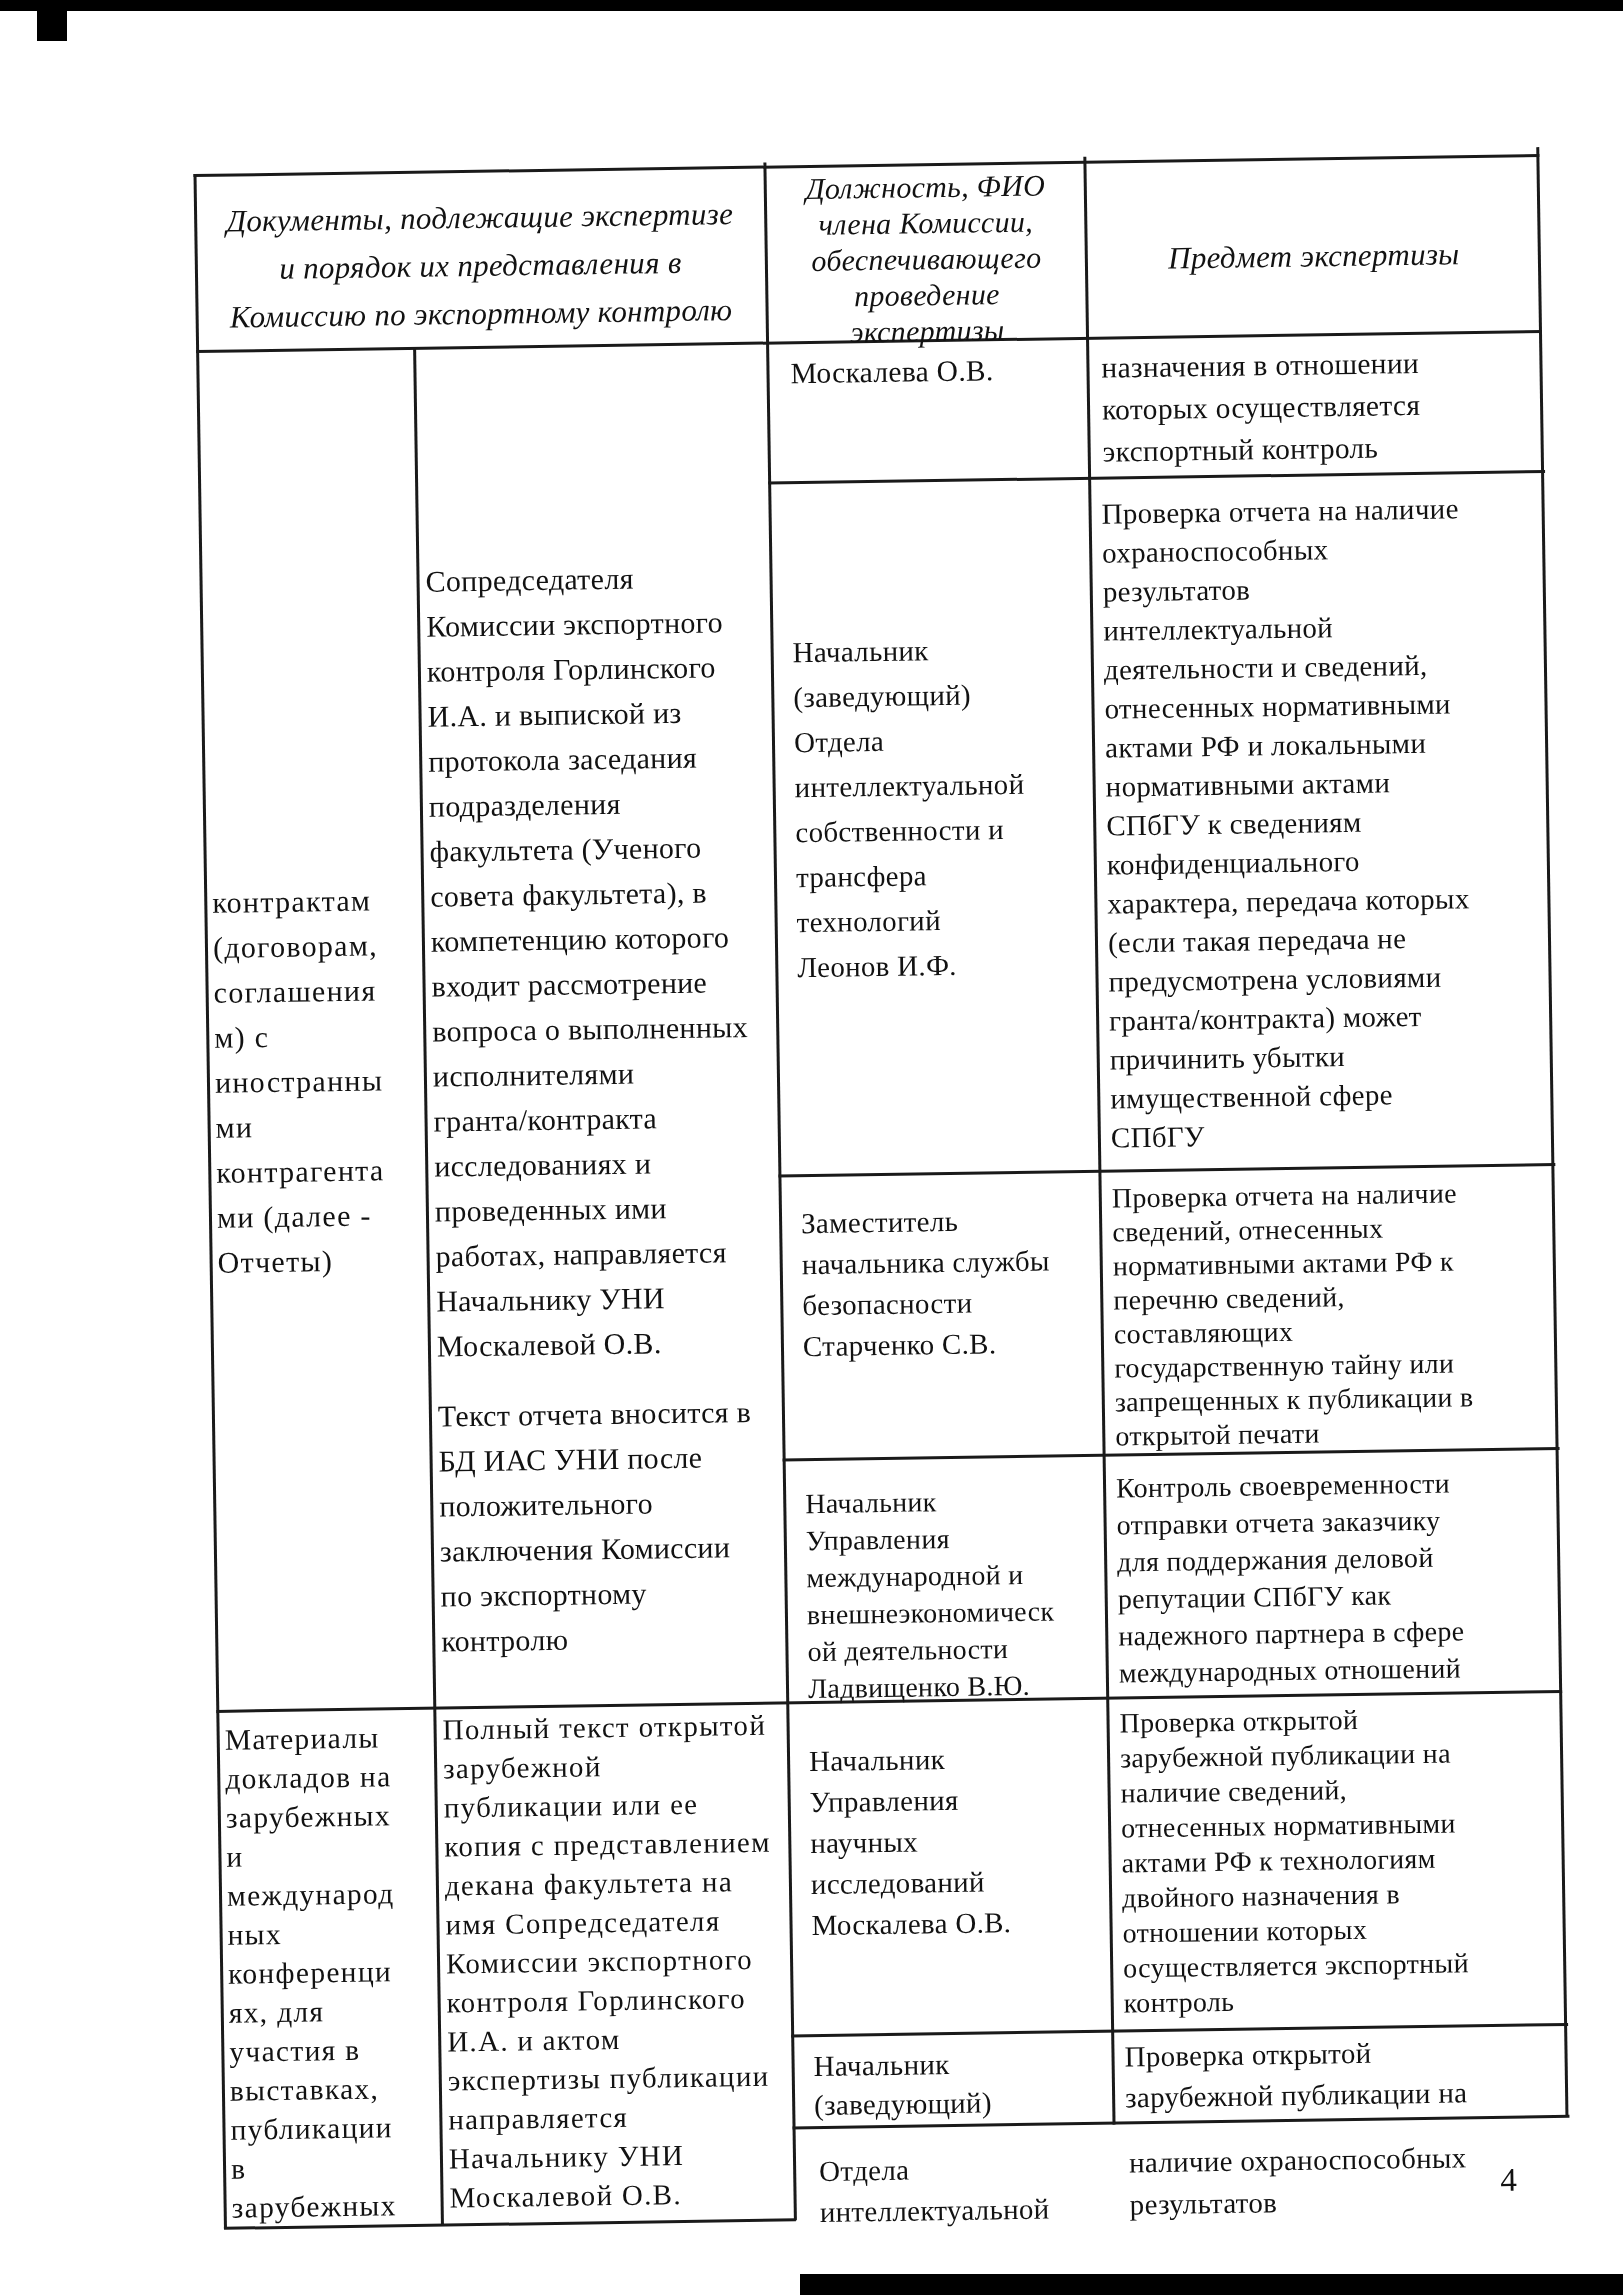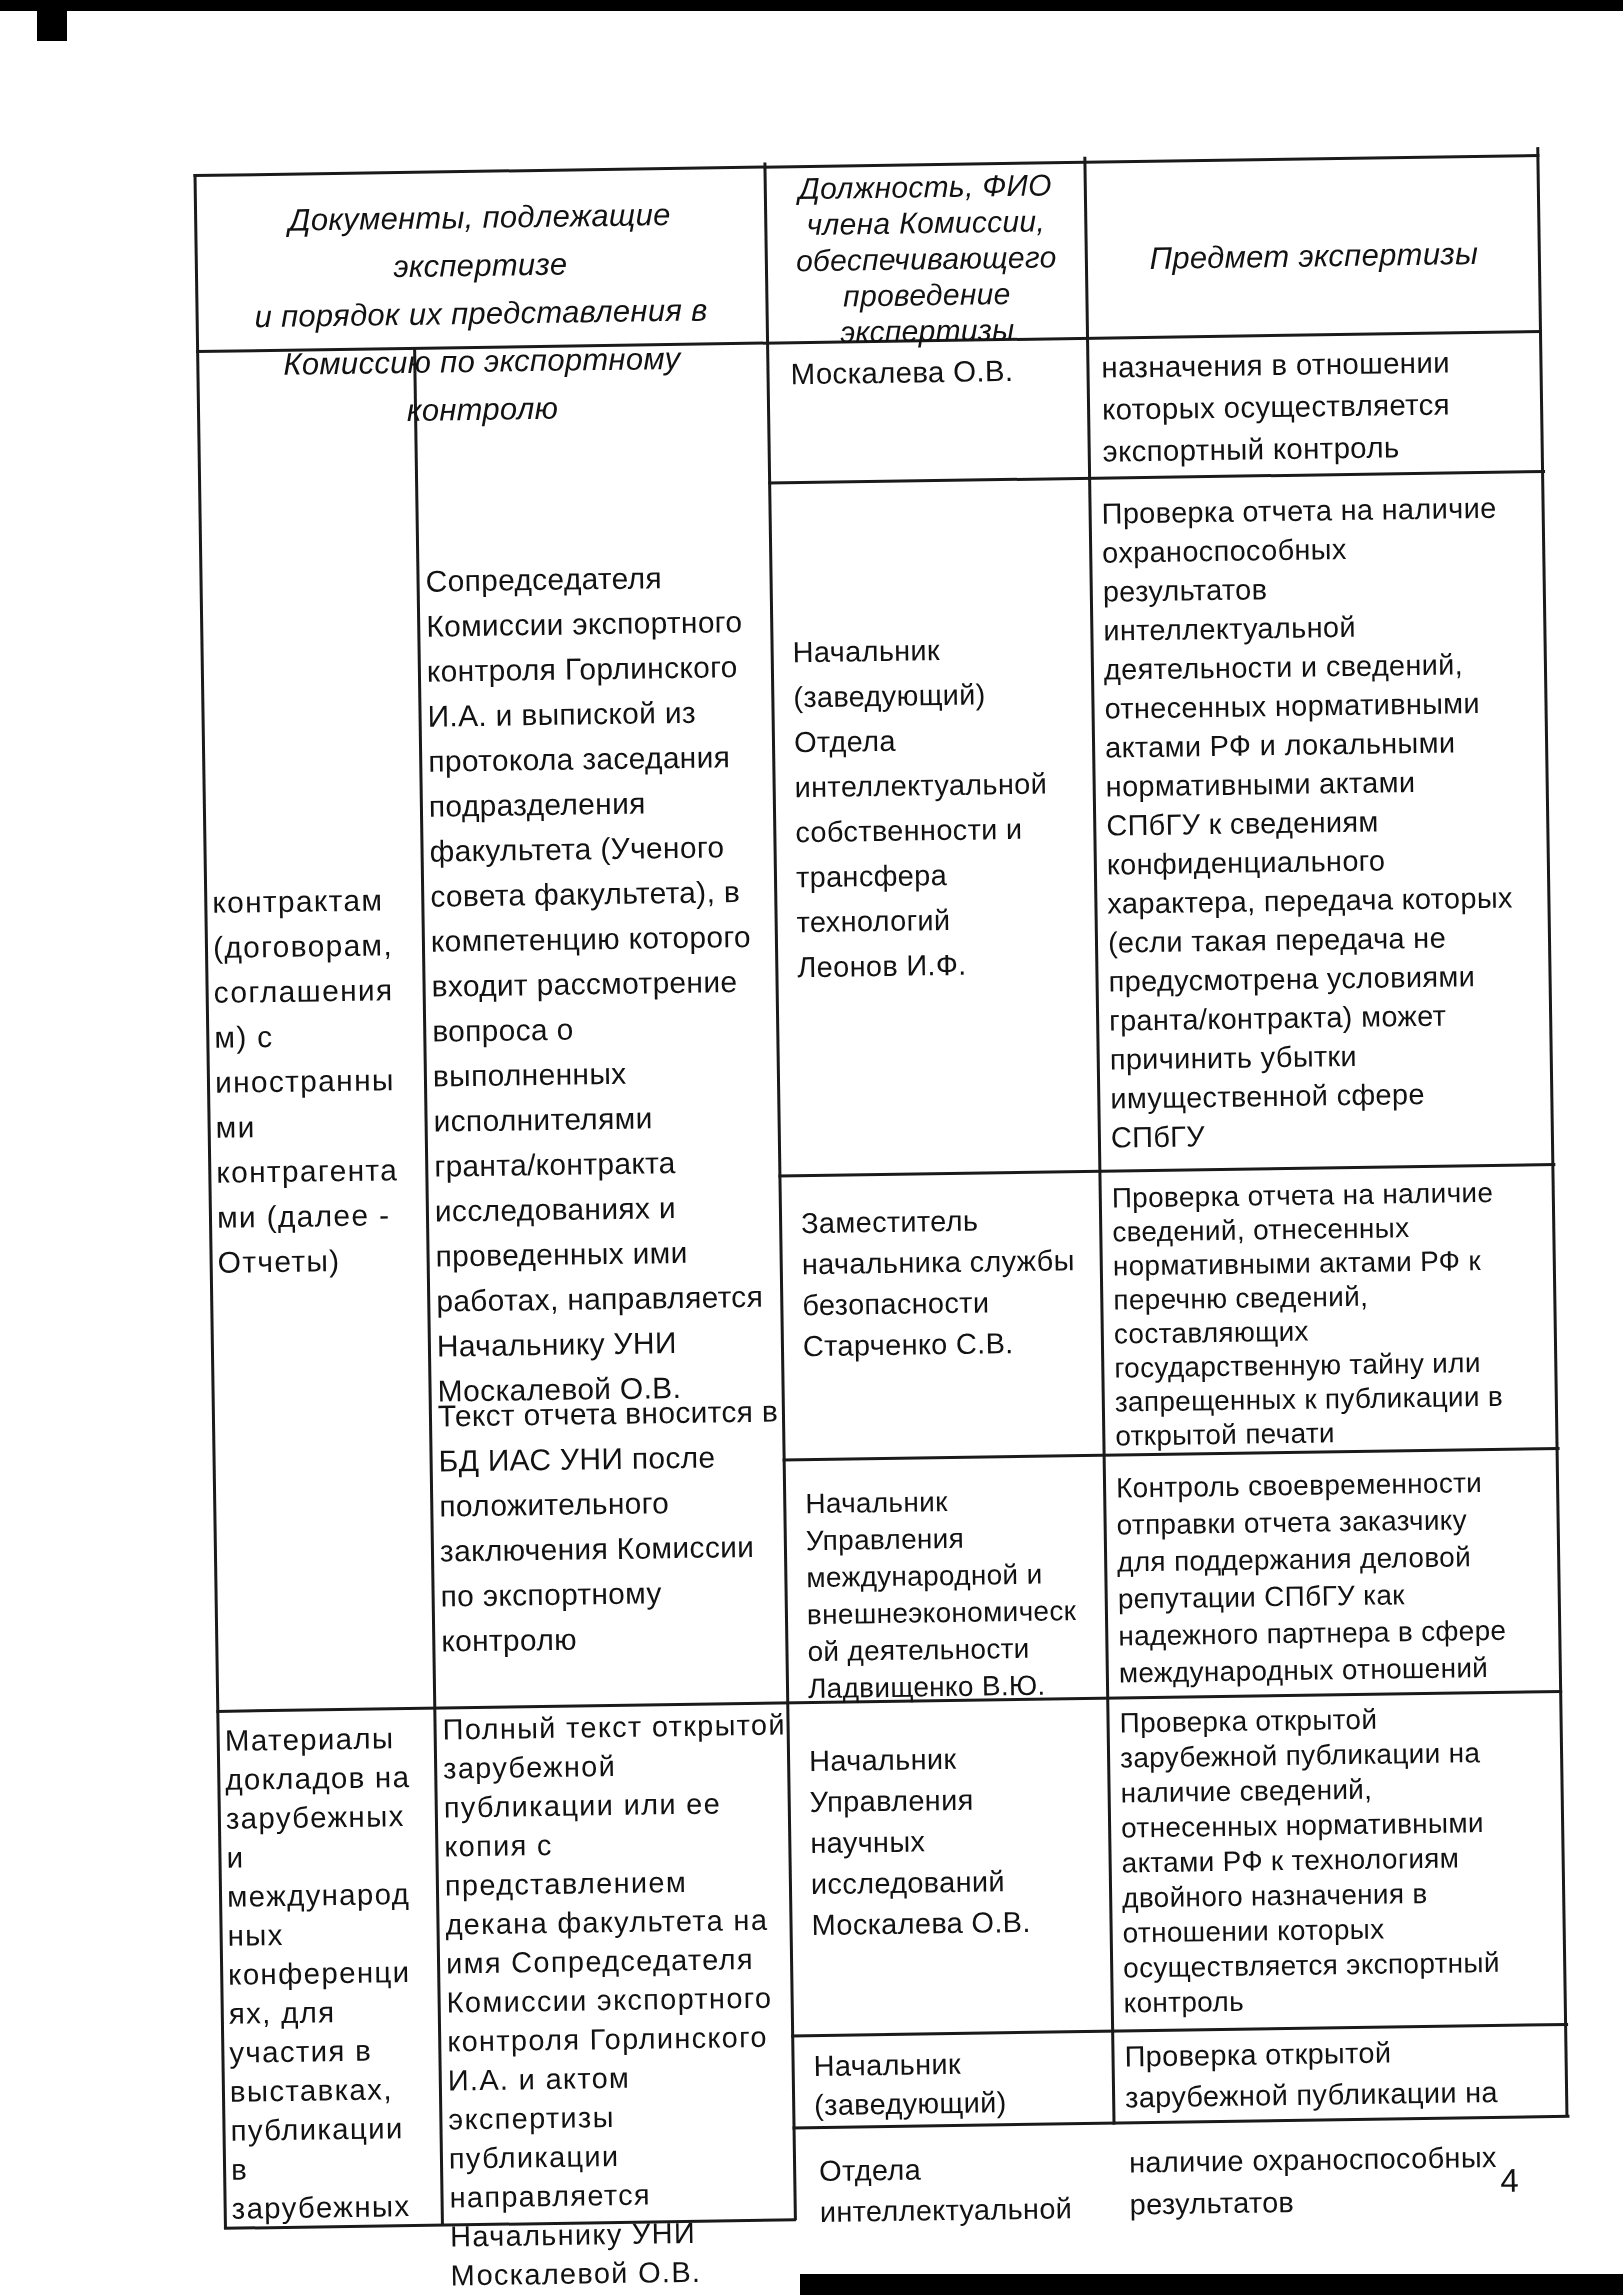--- a/index.html
+++ b/index.html
@@ -1,21 +1,21 @@
 <!DOCTYPE html>
 <html style="font-size:10.5px"><head>
 <meta charset="utf-8">
 <style>
   html,body{margin:0;padding:0;background:#ffffff;}
   .page{
     position:relative;
     width:1623px;height:2295px;
     background:#ffffff;
     overflow:hidden;
-    font-family:Liberation Sans, sans-serif;
+    font-family:Liberation Serif, serif;
     color:#121212;
   }
   
   .scan-bar{position:absolute;background:#000;}
   #bar-top{left:0;top:0;width:1623px;height:10.5px;}
   #mark-topleft{left:37px;top:2.6px;width:30px;height:38px;}
   #bar-bottom{left:800px;top:2274px;width:823px;height:21.6px;}
 
   
   .rot{

